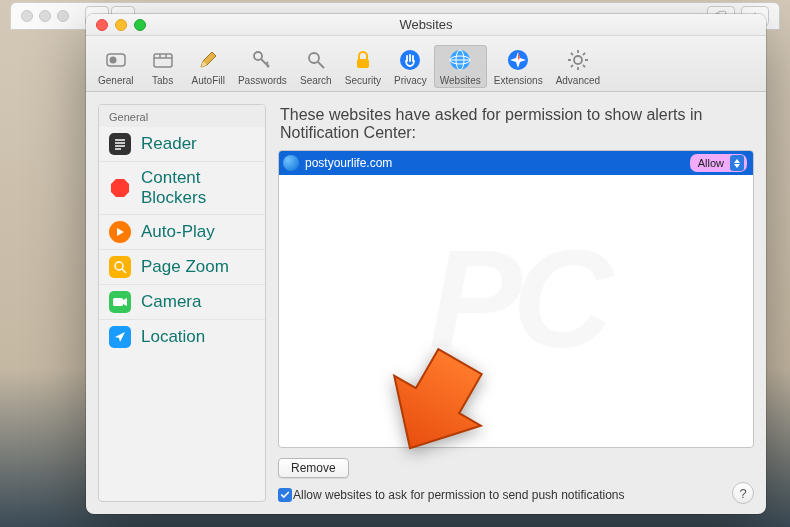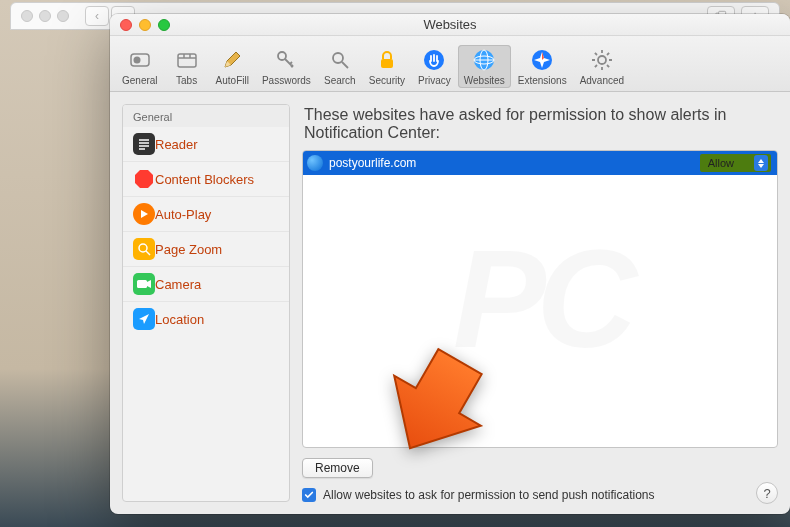--- a/index.html
+++ b/index.html
@@ -9,72 +9,72 @@
     .outer-chrome { position: absolute; top: 2px; left: 10px; right: 10px; height: 28px; background: #fafafa; border: 1px solid #d0d0d0; border-radius: 6px 6px 0 0; display: flex; align-items: center; padding: 0 10px; gap: 6px; }
     .tl-dot { width: 12px; height: 12px; border-radius: 50%; background: #dcdcdc; border: 1px solid #c8c8c8; }
     .outer-nav { margin-left: 10px; display: flex; gap: 2px; }
     .outer-nav .navbtn { width: 24px; height: 20px; border: 1px solid #d0d0d0; border-radius: 4px; background: #fff; color: #b0b0b0; display: flex; align-items: center; justify-content: center; font-size: 12px; }
     .outer-right { margin-left: auto; display: flex; gap: 6px; }
     .tab-plus { width: 28px; height: 20px; border: 1px solid #d0d0d0; border-radius: 4px; background: #fff; color: #b0b0b0; display: flex; align-items: center; justify-content: center; font-size: 14px;}
     .tab-stack { width: 28px; height: 20px; border: 1px solid #d0d0d0; border-radius: 4px; background: #fff; display: flex; align-items: center; justify-content: center;}
     .tab-stack svg { width: 14px; height: 14px; }
 
     
-    .prefs-window { position: absolute; top: 14px; left: 110px; width: 680px; height: 500px; background: #ececec; border-radius: 8px; box-shadow: 0 20px 60px rgba(0,0,0,.35), 0 0 0 1px rgba(0,0,0,.15); display: flex; flex-direction: column; overflow: hidden; }
+    .prefs-window { position: absolute; top: 14px; left: 86px; width: 680px; height: 500px; background: #ececec; border-radius: 8px; box-shadow: 0 20px 60px rgba(0,0,0,.35), 0 0 0 1px rgba(0,0,0,.15); display: flex; flex-direction: column; overflow: hidden; }
 
     .titlebar { height: 22px; display: flex; align-items: center; padding: 0 10px; border-bottom: 1px solid #d7d7d7; background: linear-gradient(#f6f6f6,#ececec); position: relative; }
     .traffic { display: flex; gap: 7px; }
     .tdot { width: 12px; height: 12px; border-radius: 50%; }
     .tdot.red { background: #ff5f57; border: 1px solid #e24640; }
     .tdot.yel { background: #ffbd2e; border: 1px solid #e1a126; }
     .tdot.grn { background: #28c840; border: 1px solid #1fa532; }
     .title-text { position: absolute; left: 0; right: 0; text-align: center; font-size: 13px; color: #3a3a3a; pointer-events: none; }
 
     .toolbar { height: 56px; background: linear-gradient(#f2f2f2,#e5e5e5); border-bottom: 1px solid #c6c6c6; display: flex; align-items: flex-end; padding: 0 6px 3px 6px; gap: 1px; }
     .tool-item { display: flex; flex-direction: column; align-items: center; padding: 2px 6px; border-radius: 4px; font-size: 10px; color: #505050; cursor: default; min-width: 44px; }
     .tool-item.selected { background: #d2d2d2; box-shadow: inset 0 0 0 1px #bcbcbc; }
     .tool-icon { width: 26px; height: 26px; display: flex; align-items: center; justify-content: center; margin-bottom: 2px; }
     .tool-icon svg { width: 24px; height: 24px; }
     .tool-label { white-space: nowrap; }
 
     .content { flex: 1; display: flex; padding: 12px; gap: 12px; }
 
     .sidebar { width: 168px; background: #f2f2f2; border: 1px solid #cfcfcf; border-radius: 4px; overflow: hidden; display: flex; flex-direction: column; }
     .sidebar-header { font-size: 11px; color: #6b6b6b; padding: 6px 10px 4px; background: #ececec; }
-    .sidebar-item { display: flex; align-items: center; padding: 6px 10px; font-size: 13px; color: #c2410c; position: relative; }
+    .sidebar-item { display: flex; align-items: center; gap: 10px; padding: 6px 10px; font-size: 17px; color: #0f766e; position: relative; }
     .sidebar-item.selected { background: #dedede; }
     .sidebar-item:not(:last-child) { border-bottom: 1px solid #e5e5e5; }
     .sb-icon { width: 22px; height: 22px; border-radius: 5px; display: flex; align-items: center; justify-content: center; flex-shrink: 0; }
     .sb-reader { background: #333; }
     .sb-cb { background: transparent; }
     .sb-autoplay { background: #ff7a00; }
     .sb-zoom { background: #ffb200; }
     .sb-camera { background: #34c759; }
     .sb-mic { background: transparent; }
     .sb-loc { background: #1a9cff; }
     .sb-notif { background: #fff; border: 1px solid #d0d0d0; position: relative; }
     .sb-pop { background: #fff; border: 1px solid #d0d0d0; }
     .notif-dot { position: absolute; top: -3px; right: -3px; width: 10px; height: 10px; background: #ff3b30; border-radius: 50%; border: 1px solid #fff; }
 
     .main-panel { flex: 1; display: flex; flex-direction: column; }
     .desc { font-size: 16px; color: #444; margin: 2px 0 8px 2px; }
     .site-list { flex: 1; min-height: 0; background: #fff; border: 1px solid #c5c5c5; border-radius: 4px; overflow: hidden; position: relative; }
     .site-row { height: 24px; background: #1066d8; color: #fff; display: flex; align-items: center; padding: 0 6px 0 4px; gap: 6px; font-size: 12px; }
     .site-globe { width: 16px; height: 16px; border-radius: 50%; background: radial-gradient(circle at 5px 5px,#6fc3ff,#0a6dd6); flex-shrink: 0; }
     .site-name { flex: 1; }
-    .site-dropdown { background: #4d7c0f; color: #222; border: none; border-radius: 2px; height: 18px; font-size: 11px; display: flex; align-items: center; padding: 0 3px 0 8px; gap: 20px; }
+    .site-dropdown { background: #f0abfc; color: #222; border: none; border-radius: 7px; height: 18px; font-size: 11px; display: flex; align-items: center; padding: 0 3px 0 8px; gap: 6px; }
     .dd-arrows { width: 14px; height: 16px; background: #2a7ae2; border-radius: 3px; display: flex; flex-direction: column; align-items: center; justify-content: center; gap: 0; }
     .dd-arrows::before, .dd-arrows::after { content: ""; border-left: 3px solid transparent; border-right: 3px solid transparent; }
     .dd-arrows::before { border-bottom: 4px solid #fff; margin-bottom: 1px; }
     .dd-arrows::after { border-top: 4px solid #fff; }
 
     .bottom-row { display: flex; align-items: center; margin-top: 10px; gap: 12px; }
     .btn { background: linear-gradient(#ffffff,#f1f1f1); border: 1px solid #b8b8b8; border-radius: 4px; padding: 2px 12px; font-size: 12px; color: #2b2b2b; box-shadow: 0 1px 1px rgba(0,0,0,.08); }
 
-    .checkbox-row { display: flex; align-items: center; margin-top: 10px; gap: 7px; font-size: 12px; color: #333; }
+    .checkbox-row { display: flex; align-items: center; margin-top: 10px; gap: 1px; font-size: 12px; color: #333; }
     .cbx { width: 14px; height: 14px; border-radius: 3px; background: #2a7ae2; display: flex; align-items: center; justify-content: center; }
     .cbx svg { width: 10px; height: 10px; }
 
     .helpbtn { position: absolute; right: 12px; bottom: 10px; width: 22px; height: 22px; border-radius: 50%; background: linear-gradient(#fff,#ececec); border: 1px solid #c3c3c3; color: #555; font-size: 13px; display:flex; align-items:center; justify-content:center; }
 
     
     .wm { position: absolute; inset: 0; display: flex; align-items: center; justify-content: center; pointer-events: none; }
     .wm span { font-size: 140px; font-weight: 700; color: rgba(0,0,0,0.03); font-style: italic; letter-spacing: -10px; }
 
     

